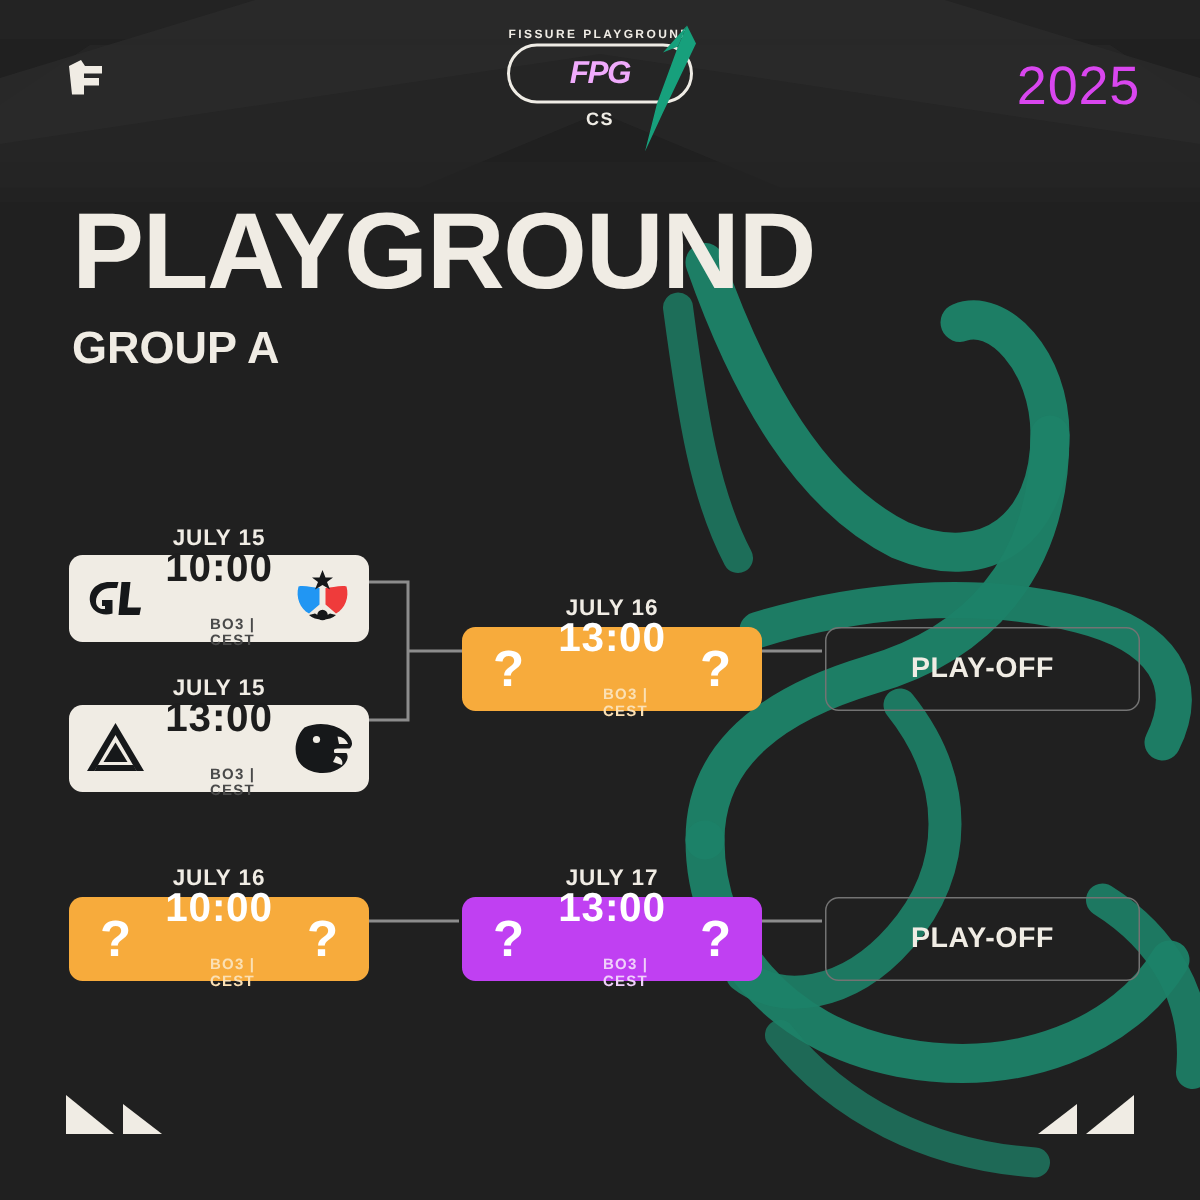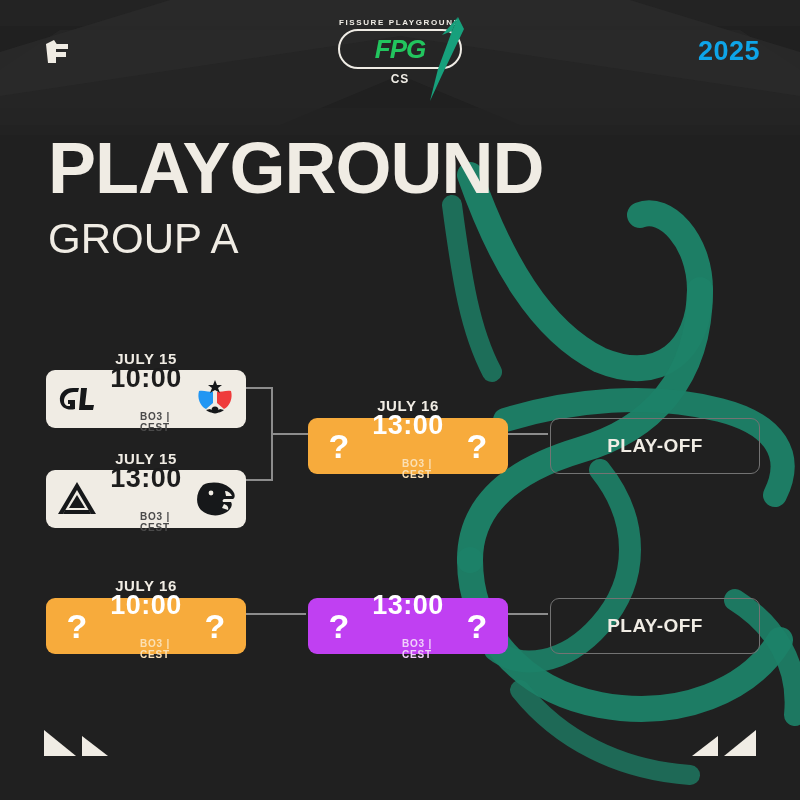--- a/index.html
+++ b/index.html
@@ -48,23 +48,23 @@
 
   .fpg-mark {
     position: absolute;
     left: 42px; top: 38px;
     width: 34px; height: 28px;
   }
 
   .year {
     position: absolute;
     right: 40px; top: 36px;
-    color: #0ea5e9;
-    font-size: 27px;
-    font-weight: 700;
+    color: #d946ef;
+    font-size: 36px;
+    font-weight: 400;
     letter-spacing: 0.5px;
   }
 
   .logo-block {
     position: absolute;
     left: 50%;
     top: 18px;
     transform: translateX(-50%);
     width: 190px;
     text-align: center;
@@ -93,22 +93,22 @@
     border-radius: 20px;
   }
 
   .logo-fpg {
     position: absolute;
     left: 0; top: 0;
     width: 124px; height: 40px;
     display: flex;
     align-items: center;
     justify-content: center;
-    color: #22c55e;
-    font-size: 26px;
+    color: #f0abfc;
+    font-size: 21px;
     font-weight: 800;
     font-style: italic;
     letter-spacing: -1px;
   }
 
   .logo-streak {
     position: absolute;
     left: 74px;
     top: -16px;
     width: 60px;
@@ -135,22 +135,22 @@
   .title-main {
     color: #f0ece4;
     font-size: 72px;
     font-weight: 800;
     letter-spacing: -1px;
     line-height: 1;
   }
 
   .title-sub {
     color: #f0ece4;
-    font-size: 42px;
-    font-weight: 400;
+    font-size: 30px;
+    font-weight: 700;
     letter-spacing: 0px;
     line-height: 1;
     margin-top: 14px;
   }
 
   
   .bracket {
     position: absolute;
     left: 0; top: 12px;
     width: 800px; height: 800px;
@@ -389,20 +389,21 @@
       </div>
       <div class="center">
         <div class="time">10:00</div>
         <div class="meta">BO3 | CEST</div>
       </div>
       <div class="slot">
         <span class="slot-q">?</span>
       </div>
     </div>
 
+    <div class="date-label" style="left:308px; top:565px; width:200px;">JULY 17</div>
     <div class="match purple" style="left:308px; top:586px; width:200px; height:56px;">
       <div class="slot">
         <span class="slot-q">?</span>
       </div>
       <div class="center">
         <div class="time">13:00</div>
         <div class="meta">BO3 | CEST</div>
       </div>
       <div class="slot">
         <span class="slot-q">?</span>

